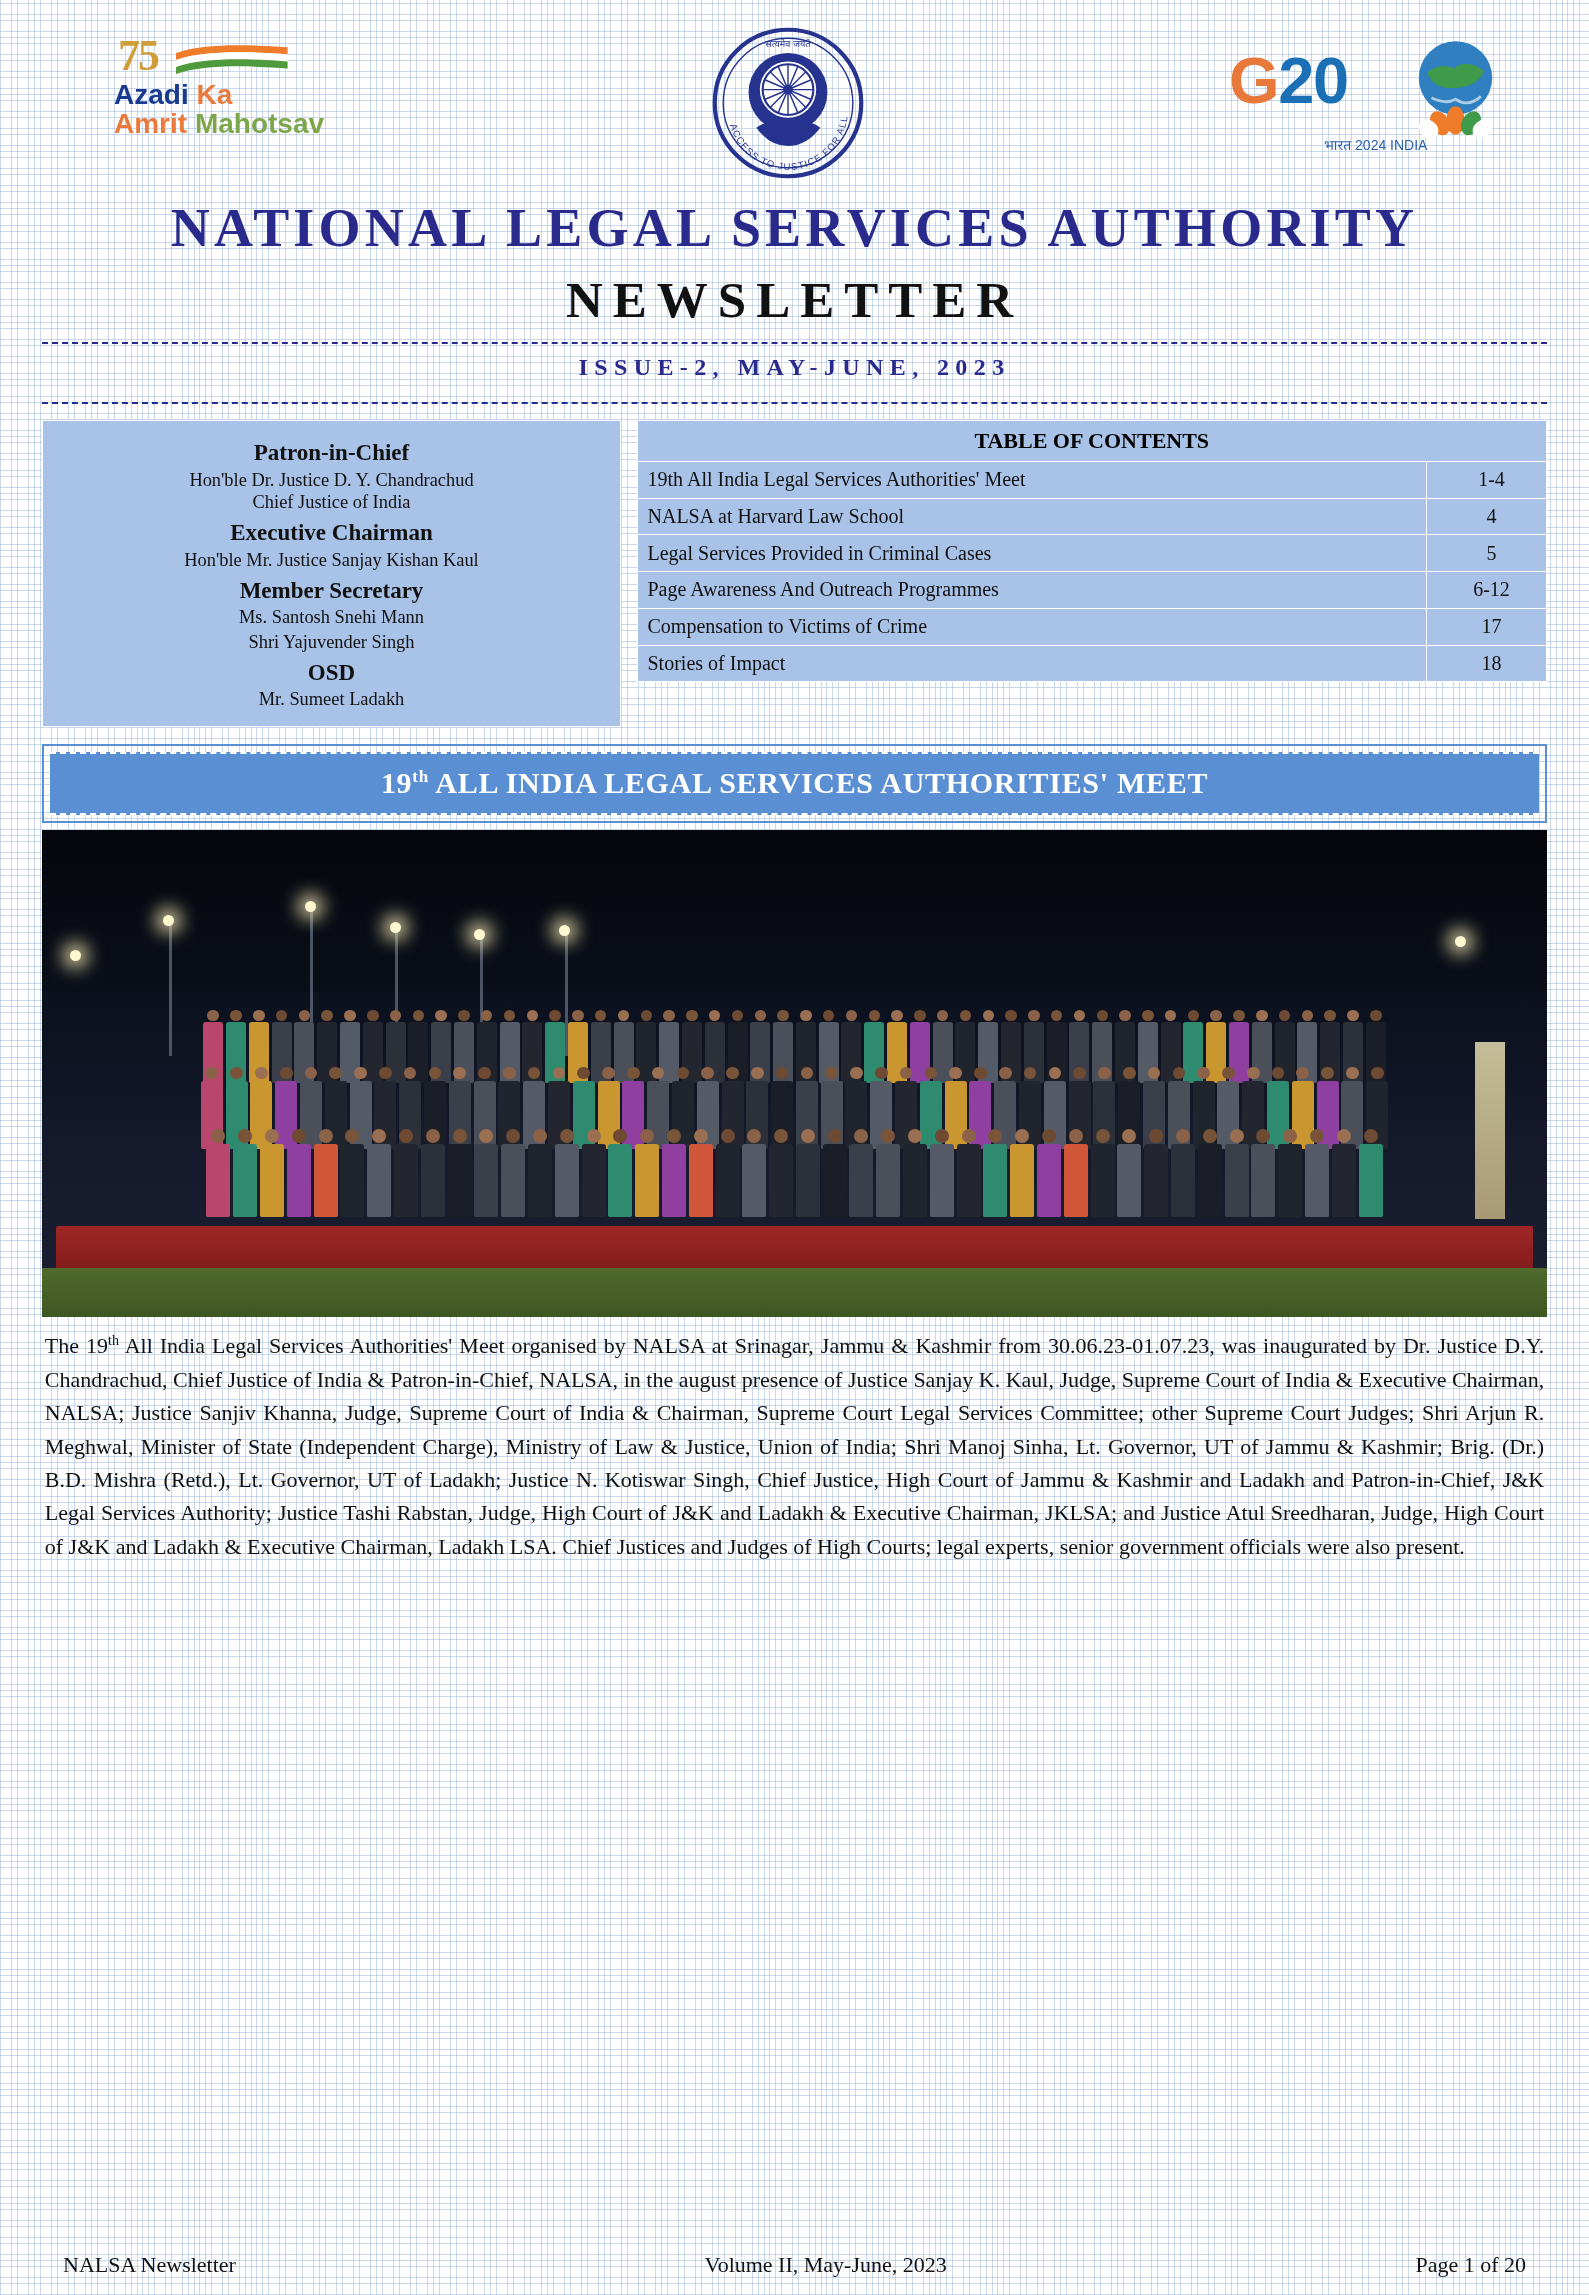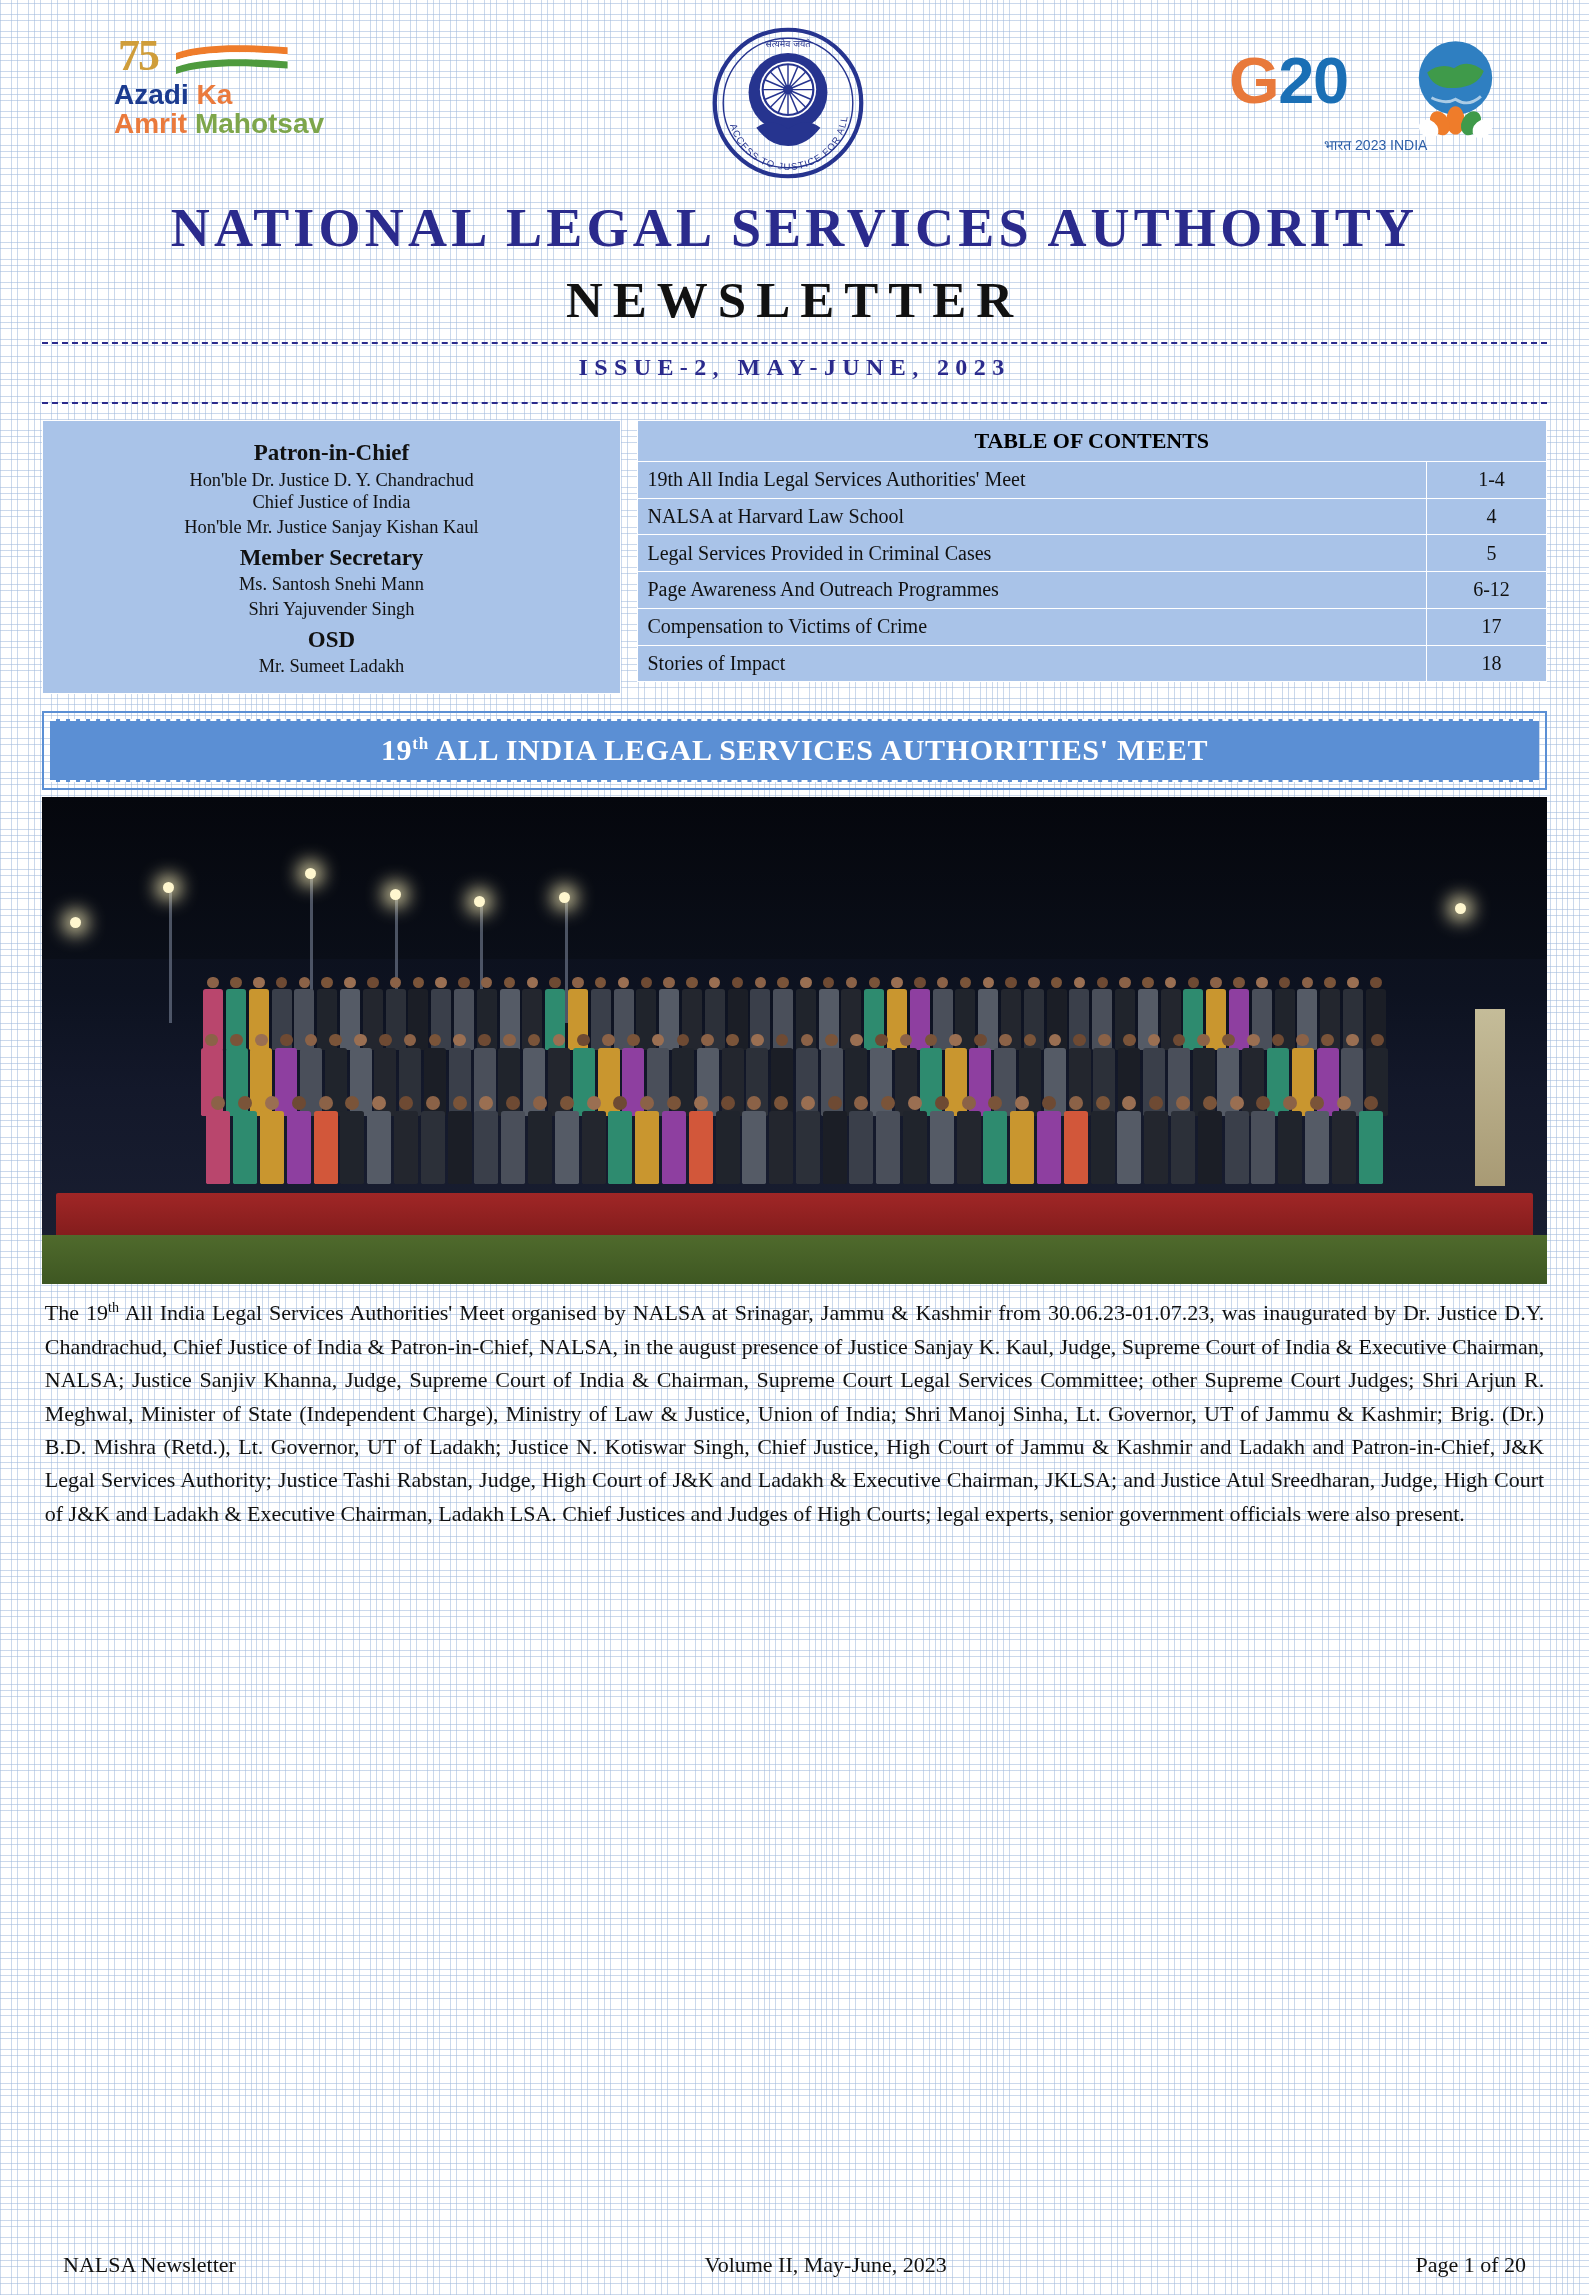--- a/index.html
+++ b/index.html
@@ -328,39 +328,40 @@
         <path d="M40 60 q18 -14 38 -6 q20 -14 42 4 q-8 22 -40 24 q-32 2 -40 -22 Z" fill="#3f9a4a"></path>
         <path d="M46 96 q20 10 34 2 q18 12 36 -4" stroke="#ffffff" stroke-width="4" fill="none" opacity=".6"></path>
         <g>
           <ellipse cx="80" cy="128" rx="13" ry="20" fill="#ef7c2a"></ellipse>
           <ellipse cx="58" cy="132" rx="13" ry="18" fill="#ef7c2a" transform="rotate(-28 58 132)"></ellipse>
           <ellipse cx="102" cy="132" rx="13" ry="18" fill="#3f9a4a" transform="rotate(28 102 132)"></ellipse>
           <ellipse cx="42" cy="140" rx="12" ry="15" fill="#ffffff" transform="rotate(-50 42 140)"></ellipse>
           <ellipse cx="118" cy="140" rx="12" ry="15" fill="#ffffff" transform="rotate(50 118 140)"></ellipse>
         </g>
       </svg>
-      <div class="g20-sub">भारत 2023 INDIA</div>
+      <div class="g20-sub">भारत 2024 INDIA</div>
     </div>
   </div>
 
   <div class="title-block">
     <div class="main-title">NATIONAL LEGAL SERVICES AUTHORITY</div>
     <div class="newsletter-word">NEWSLETTER</div>
     <div class="rule-dashed"></div>
     <div class="issue-line">ISSUE-2, MAY-JUNE, 2023</div>
     <div class="rule-dashed"></div>
   </div>
 
   <div class="info-row">
 
     <div class="patron-box">
       <div class="patron-role">Patron-in-Chief</div>
       <div class="patron-name">Hon'ble Dr. Justice D. Y. Chandrachud</div>
       <div class="patron-sub">Chief Justice of India</div>
 
+      <div class="patron-role">Executive Chairman</div>
       <div class="patron-name">Hon'ble Mr. Justice Sanjay Kishan Kaul</div>
 
       <div class="patron-role">Member Secretary</div>
       <div class="patron-name">Ms. Santosh Snehi Mann</div>
 
       <div class="patron-name">Shri Yajuvender Singh</div>
 
       <div class="patron-role">OSD</div>
       <div class="patron-name">Mr. Sumeet Ladakh</div>
     </div>

